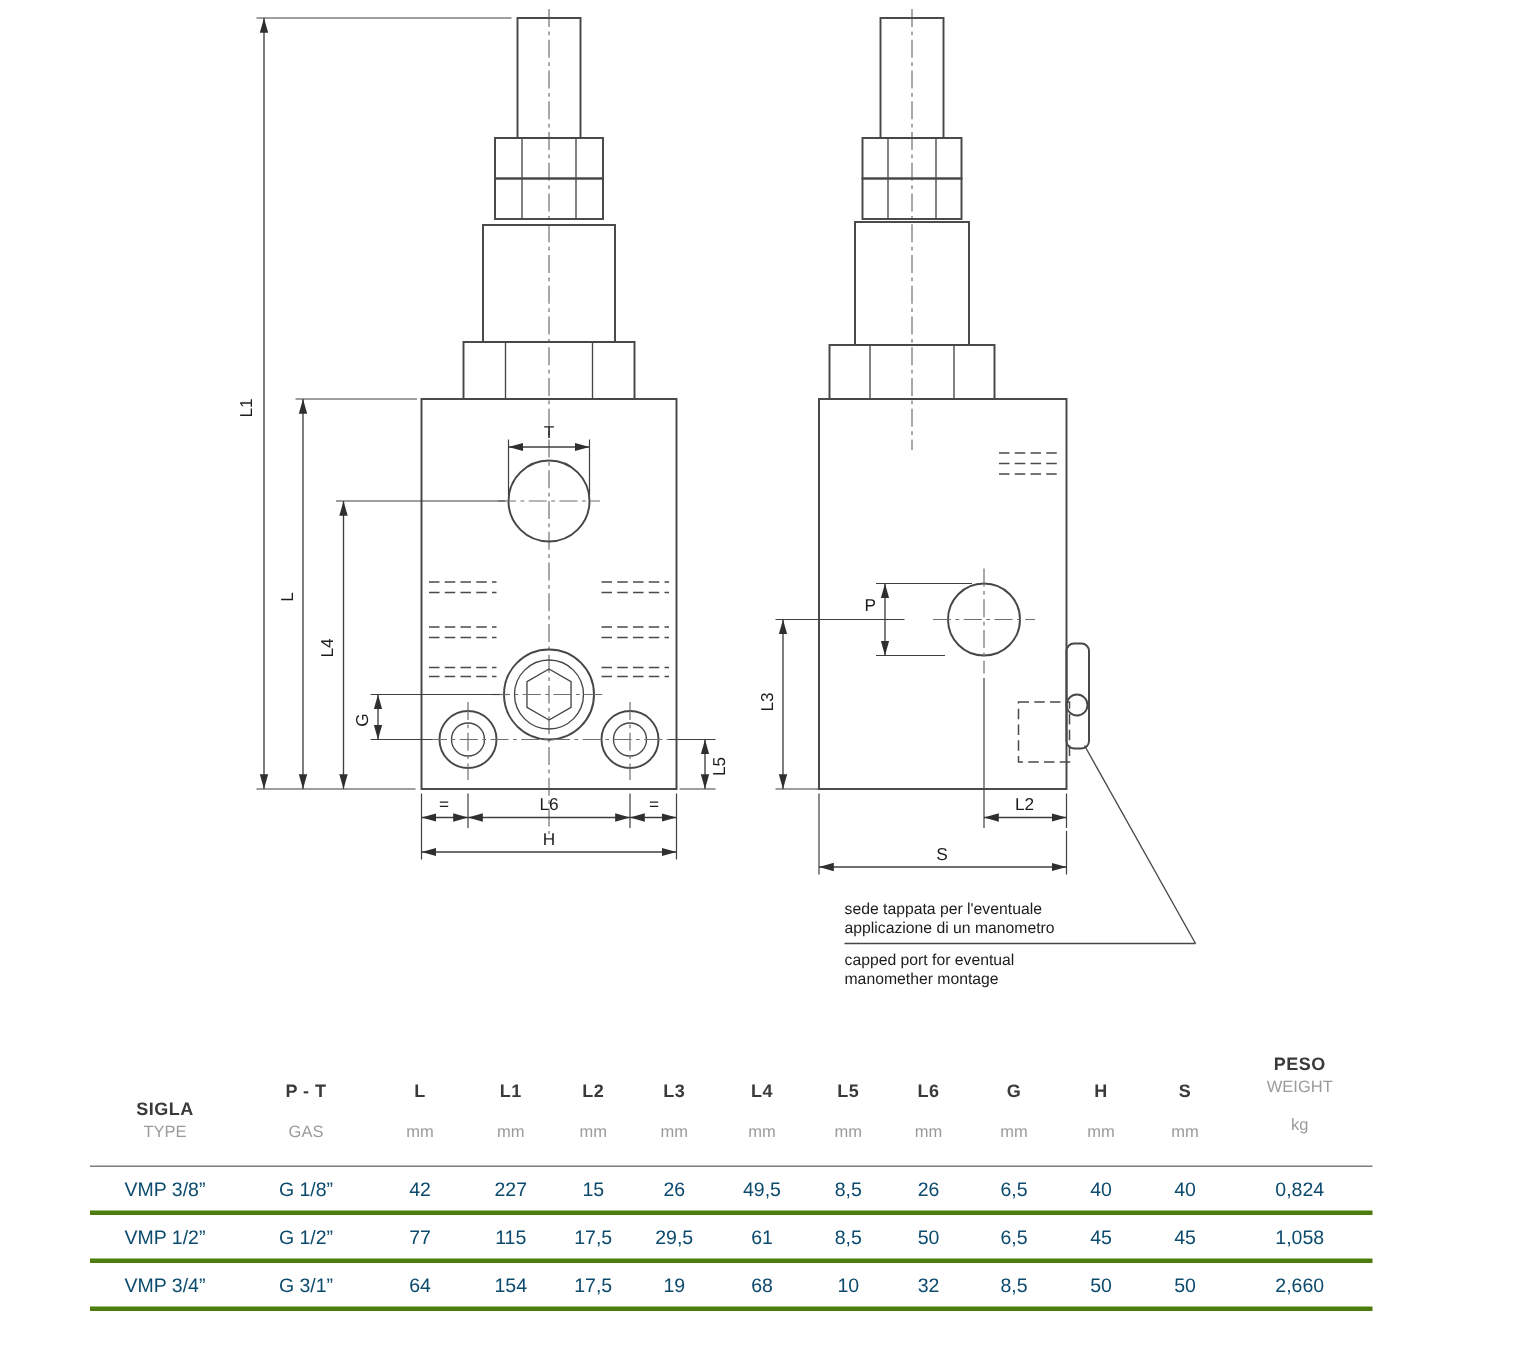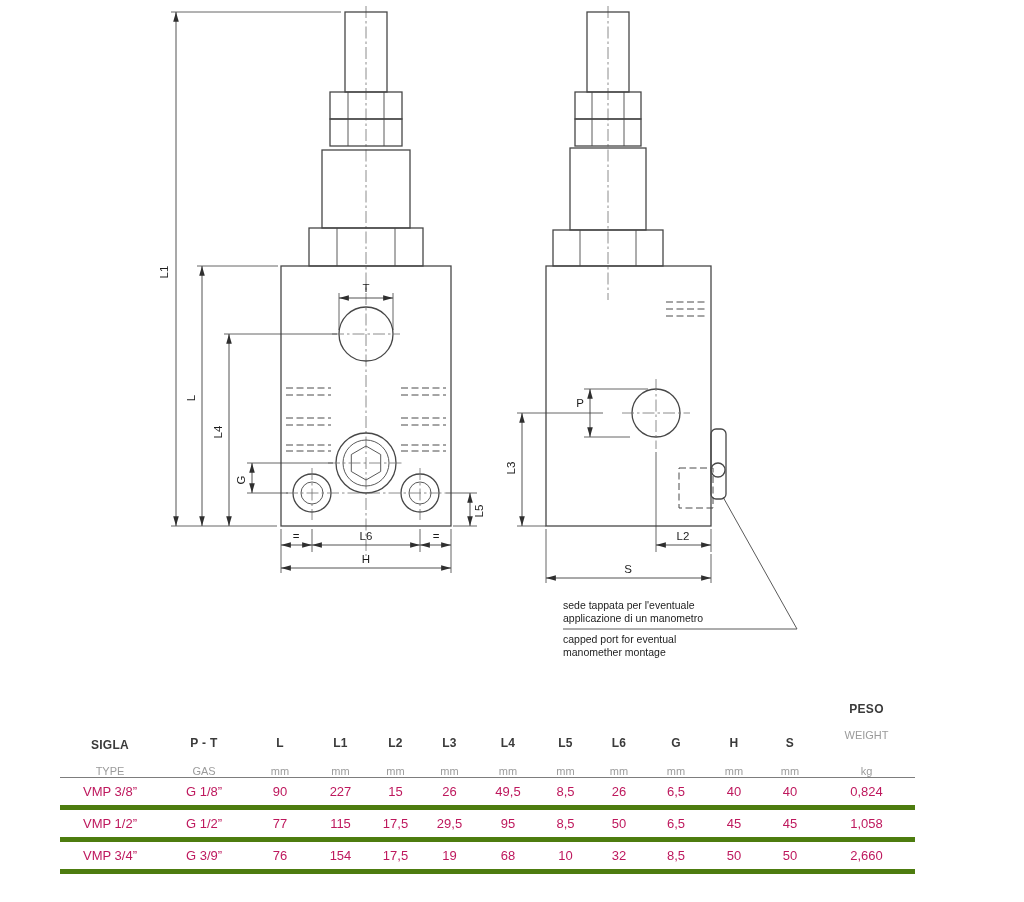--- a/index.html
+++ b/index.html
@@ -20,25 +20,25 @@
   .notetxt { font-size:10.5px; fill:#1c1c1c; }
 
   
   .spec-table { position:absolute; left:60px; top:694px; width:855px; color:#2a2a2a; }
   .row { display:grid;
          grid-template-columns:100px 88px 64px 57px 53px 55px 62px 53px 54px 60px 56px 56px 97px; }
   .thead { height:84px; border-bottom:1px solid #7d7d7d; }
   .thead .cell { display:flex; flex-direction:column; align-items:center;
                  justify-content:flex-end; padding-bottom:16px; }
   .th-dark { font-weight:bold; font-size:12px; color:#3a3a3a; letter-spacing:.3px; }
-  .th-gray { font-size:11px; color:#9b9b9b; margin-top:13px; }
+  .th-gray { font-size:11px; color:#9b9b9b; margin-top:3px; }
   .th-pt .th-gray, .th-dim .th-gray { margin-top:15px; }
   .th-weight { justify-content:flex-start !important; padding-top:8px; }
-  .th-weight .kg { margin-top:24px;text-align:center; }
-  .data { height:32px; border-bottom:5px solid #4d7c0f; font-size:13px; color:#be185d; }
+  .th-weight .kg { margin-top:13px;text-align:center; }
+  .data { height:32px; border-bottom:3px solid #4d7c0f; font-size:13px; color:#0c4a6e; }
   .data .cell { display:flex; align-items:center; justify-content:center; }
 </style>
 </head>
 <body>
 
 <div class="stage">
 
 <svg width="1024" height="680" viewBox="0 0 1024 680">
   <defs>
     <marker id="arr" viewBox="0 0 12 8" refX="12" refY="4" markerWidth="11" markerHeight="7.3" orient="auto-start-reverse">
@@ -255,53 +255,53 @@
     <div class="cell th-weight">
       <div class="th-dark">PESO</div>
       <div class="th-gray">WEIGHT</div>
       <div class="th-gray kg">kg</div>
     </div>
   </div>
 
   <div class="row data">
     <div class="cell">VMP 3/8”</div>
     <div class="cell">G 1/8”</div>
-    <div class="cell">90</div>
+    <div class="cell">42</div>
     <div class="cell">227</div>
     <div class="cell">15</div>
     <div class="cell">26</div>
     <div class="cell">49,5</div>
     <div class="cell">8,5</div>
     <div class="cell">26</div>
     <div class="cell">6,5</div>
     <div class="cell">40</div>
     <div class="cell">40</div>
     <div class="cell">0,824</div>
   </div>
 
   <div class="row data">
     <div class="cell">VMP 1/2”</div>
     <div class="cell">G 1/2”</div>
     <div class="cell">77</div>
     <div class="cell">115</div>
     <div class="cell">17,5</div>
     <div class="cell">29,5</div>
-    <div class="cell">95</div>
+    <div class="cell">61</div>
     <div class="cell">8,5</div>
     <div class="cell">50</div>
     <div class="cell">6,5</div>
     <div class="cell">45</div>
     <div class="cell">45</div>
     <div class="cell">1,058</div>
   </div>
 
   <div class="row data">
     <div class="cell">VMP 3/4”</div>
-    <div class="cell">G 3/9”</div>
-    <div class="cell">76</div>
+    <div class="cell">G 3/1”</div>
+    <div class="cell">64</div>
     <div class="cell">154</div>
     <div class="cell">17,5</div>
     <div class="cell">19</div>
     <div class="cell">68</div>
     <div class="cell">10</div>
     <div class="cell">32</div>
     <div class="cell">8,5</div>
     <div class="cell">50</div>
     <div class="cell">50</div>
     <div class="cell">2,660</div>

